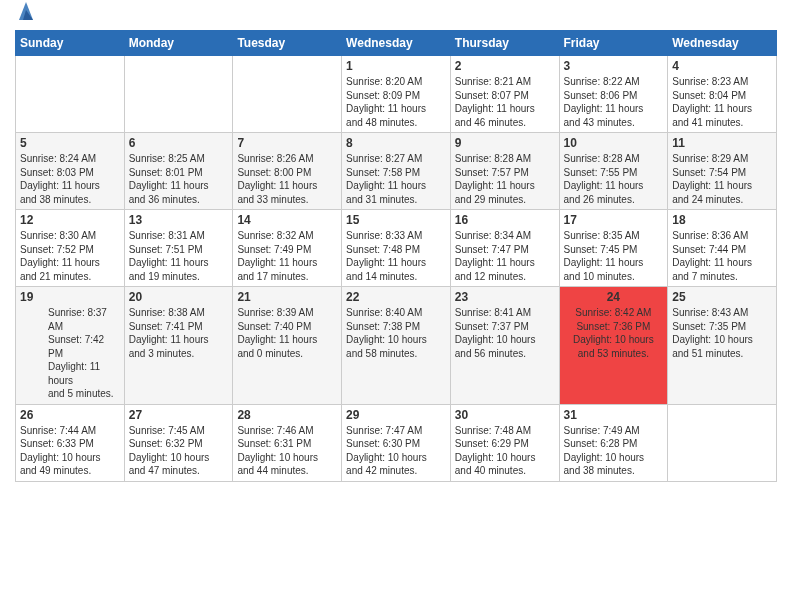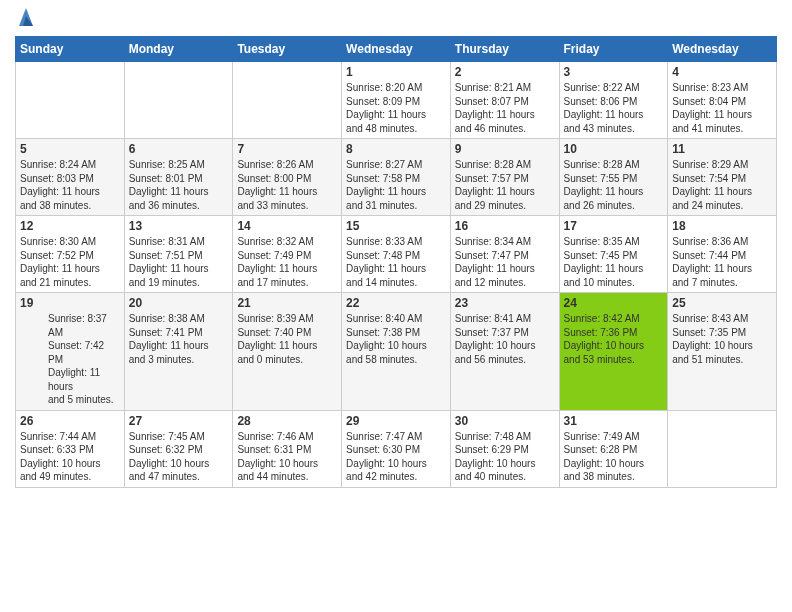--- a/index.html
+++ b/index.html
@@ -7,21 +7,21 @@
       font-family: Arial, Helvetica, sans-serif;
       background: #fff;
       width: 792px;
       min-height: 612px;
       padding: 0;
     }
     .page {
       width: 792px;
       min-height: 612px;
       background: #fff;
-      padding: 14px 15px 15px 15px;
+      padding: 8px 15px 15px 15px;
     }
     .header {
       display: flex;
       justify-content: space-between;
       align-items: flex-start;
       margin-bottom: 8px;
     }
     .logo {
       display: flex;
       align-items: center;
@@ -307,21 +307,21 @@
 Daylight: 10 hours
 and 58 minutes.</div>
           </td>
           <td style="background: rgb(245, 245, 245);">
             <span class="day-number">23</span>
             <div class="day-info" style="white-space: pre-line;">Sunrise: 8:41 AM
 Sunset: 7:37 PM
 Daylight: 10 hours
 and 56 minutes.</div>
           </td>
-          <td style="background: #84cc16;">
+          <td style="background: #ef4444; text-align: center;">
             <span class="day-number">24</span>
             <div class="day-info" style="white-space: pre-line;">Sunrise: 8:42 AM
 Sunset: 7:36 PM
 Daylight: 10 hours
 and 53 minutes.</div>
           </td>
           <td style="background: rgb(245, 245, 245);">
             <span class="day-number">25</span>
             <div class="day-info" style="white-space: pre-line;">Sunrise: 8:43 AM
 Sunset: 7:35 PM

